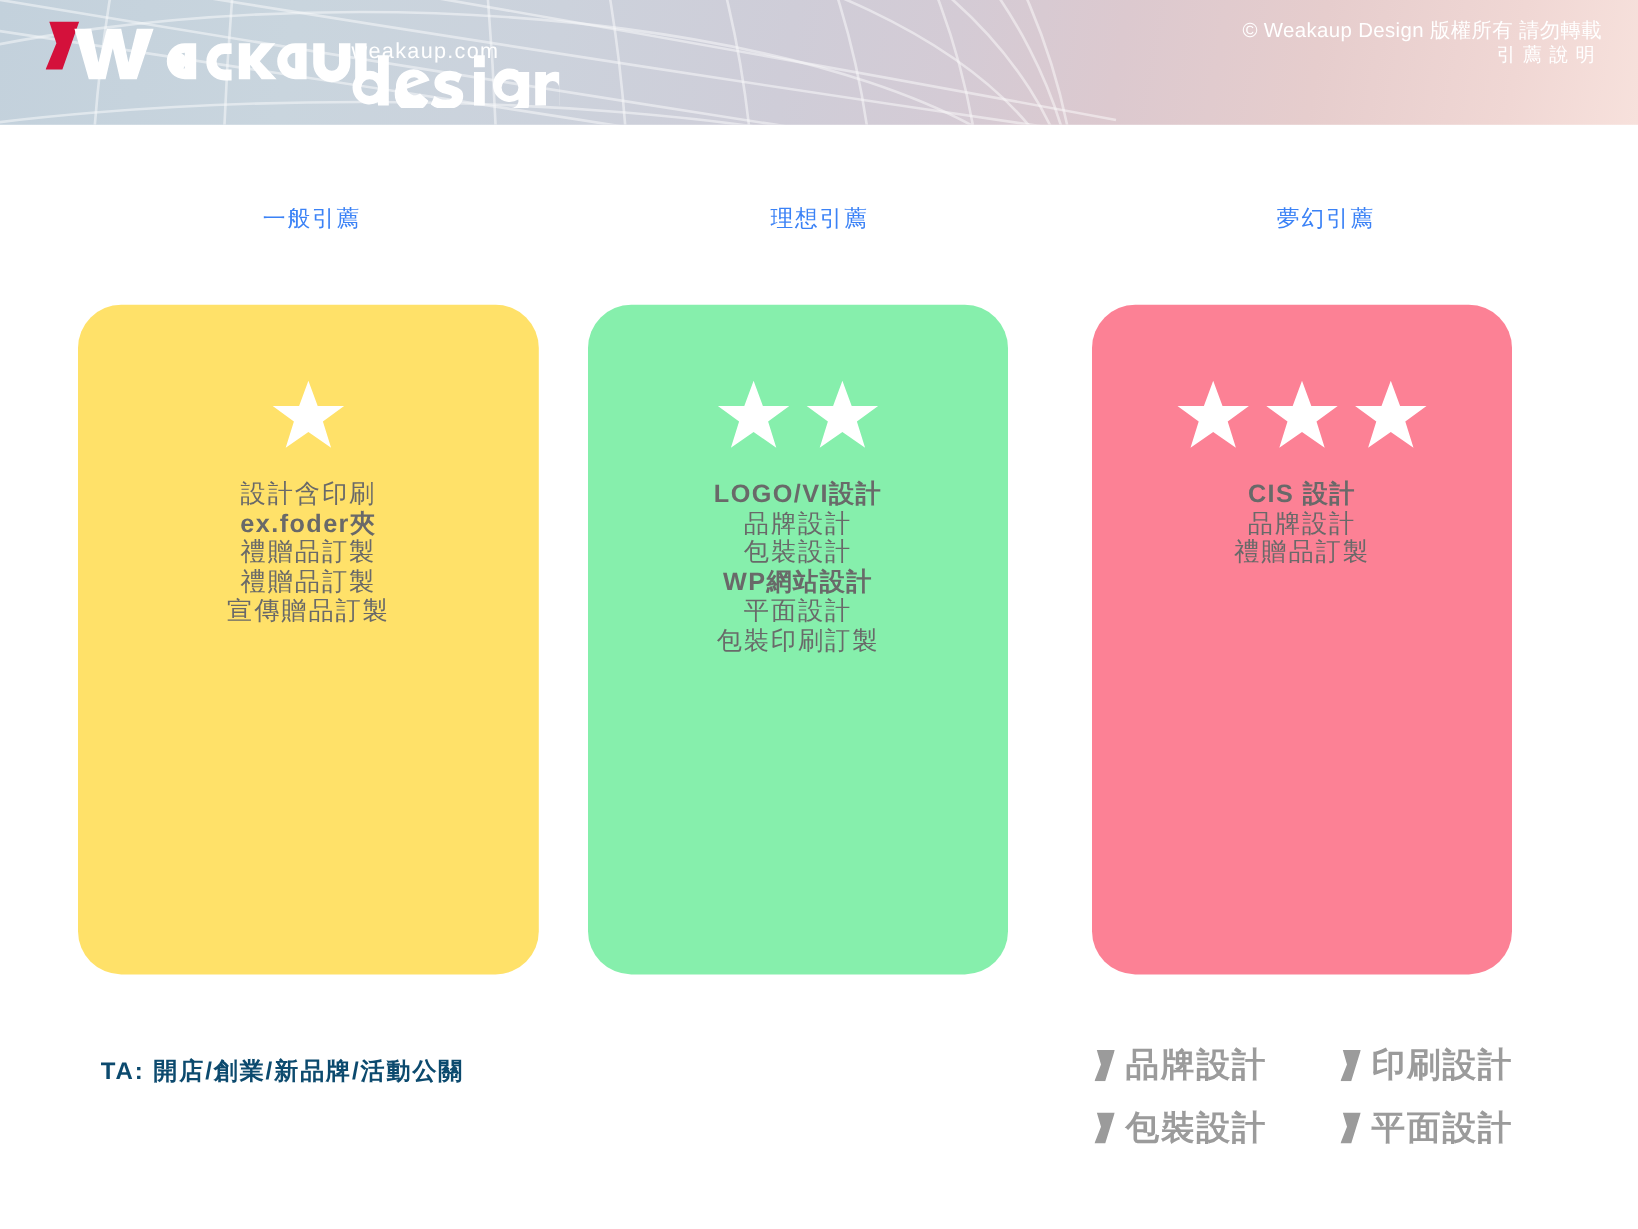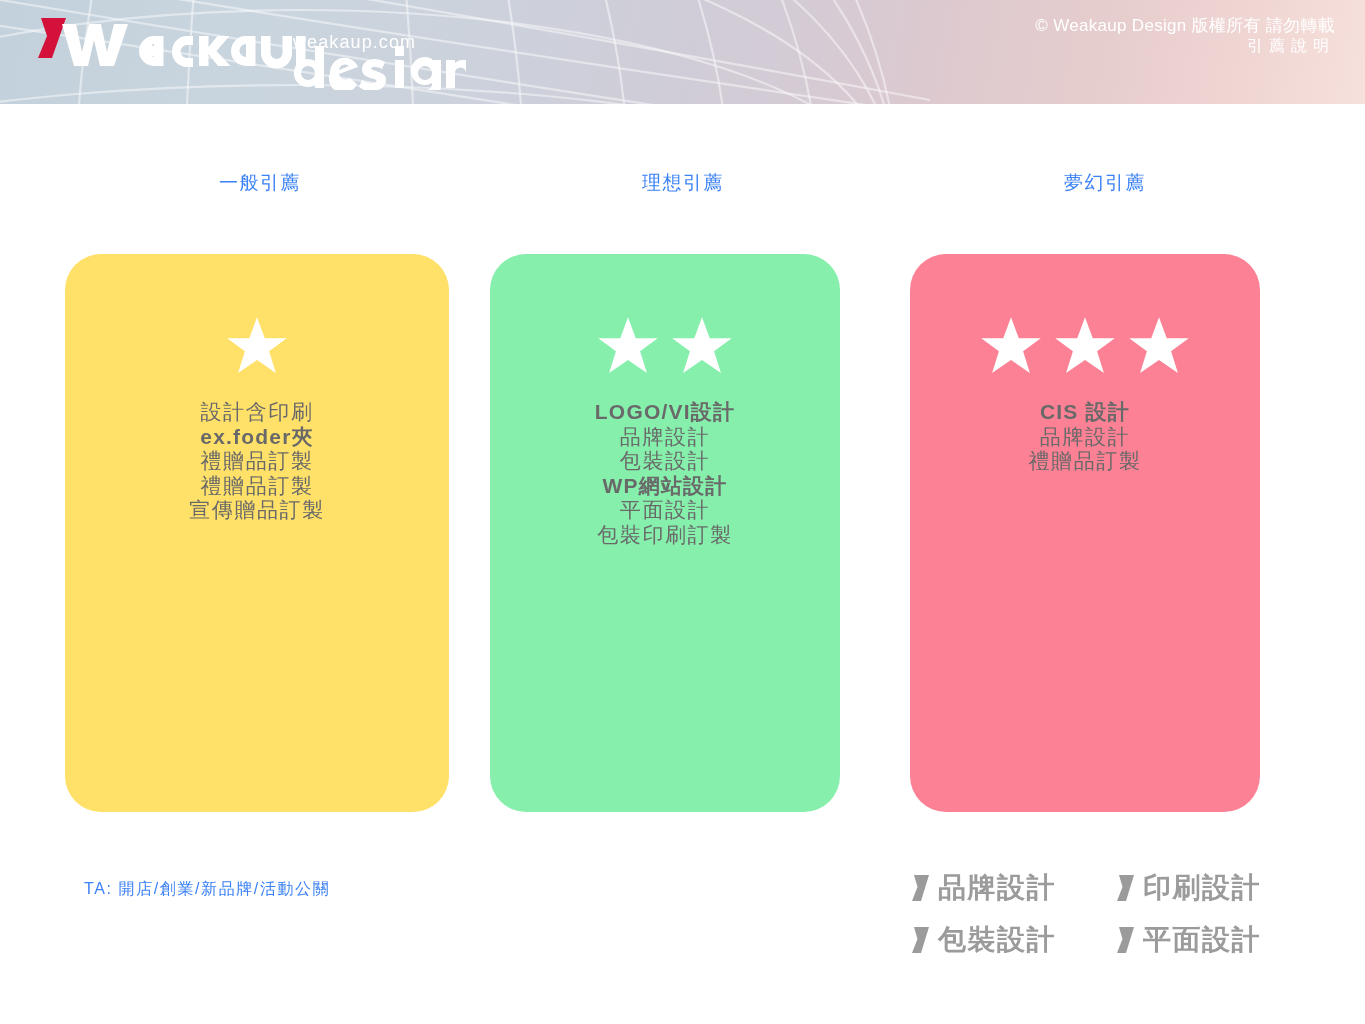--- a/index.html
+++ b/index.html
@@ -157,24 +157,24 @@
   .tier-item.bold {
     font-weight: 700;
     letter-spacing: 1.2px;
   }
 
   
   #ta-line {
     position: absolute;
     left: 84px;
     top: 879px;
-    font-size: 16px;
-    color: #3b82f6;
+    font-size: 20px;
+    color: #0c4a6e;
     letter-spacing: 1.6px;
-    font-weight: 400;
+    font-weight: 700;
     white-space: nowrap;
   }
 
   #service-tags {
     position: absolute;
     left: 912px;
     top: 862px;
     width: 400px;
     display: grid;
     grid-template-columns: 205px 185px;

